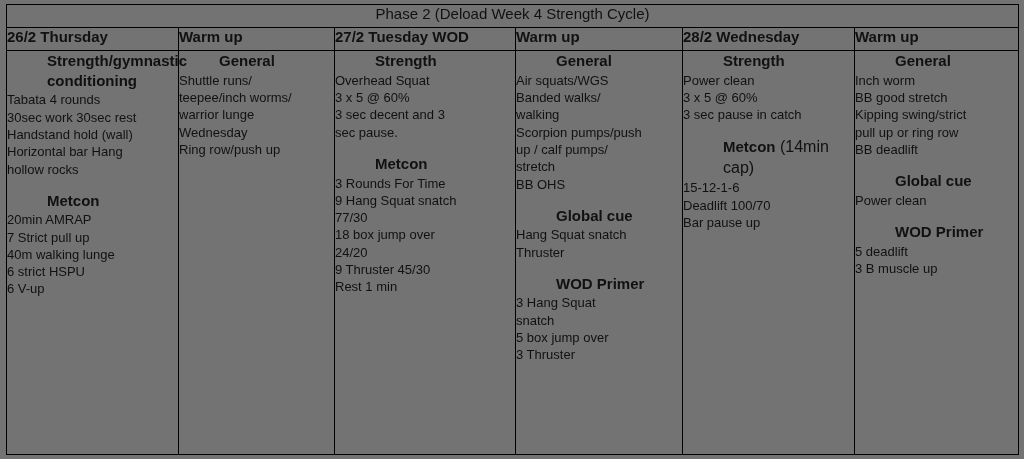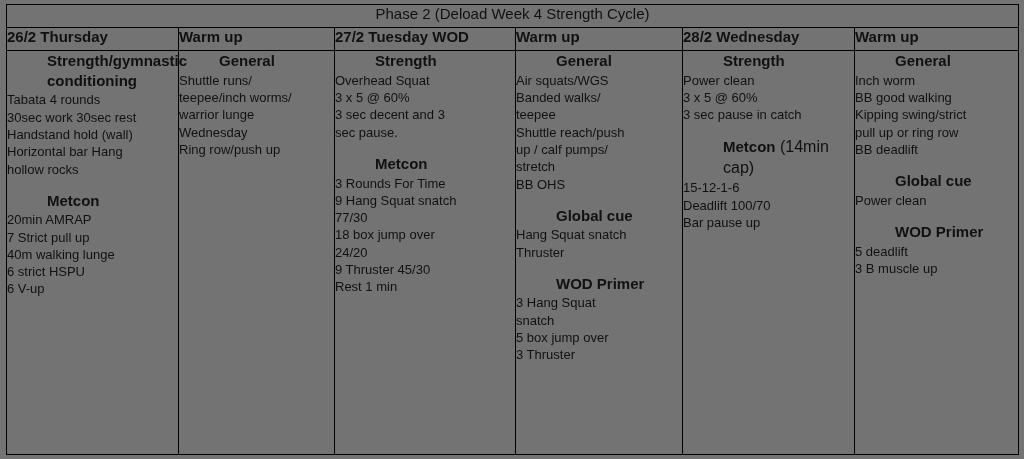--- a/index.html
+++ b/index.html
@@ -152,22 +152,22 @@
               <div class="line">24/20</div>
               <div class="line">9 Thruster 45/30</div>
               <div class="line">Rest 1 min</div>
             </div>
           </td>
         <td class="body-cell">
             <div class="blk">
               <div class="blk-title">General</div>
               <div class="line">Air squats/WGS</div>
               <div class="line">Banded walks/</div>
-              <div class="line">teepee</div>
-              <div class="line">Shuttle reach/push</div>
+              <div class="line">walking</div>
+              <div class="line">Scorpion pumps/push</div>
               <div class="line">up / calf pumps/</div>
               <div class="line">stretch</div>
               <div class="line">BB OHS</div>
             </div>
             <div class="blk">
               <div class="blk-title">Global cue</div>
               <div class="line">Hang Squat snatch</div>
               <div class="line">Thruster</div>
             </div>
             <div class="blk">
@@ -189,21 +189,21 @@
               <div class="blk-title">Metcon<span class="note"> (14min cap)</span></div>
               <div class="line">15-12-1-6</div>
               <div class="line">Deadlift 100/70</div>
               <div class="line">Bar pause up</div>
             </div>
           </td>
         <td class="body-cell">
             <div class="blk">
               <div class="blk-title">General</div>
               <div class="line">Inch worm</div>
-              <div class="line">BB good walking</div>
+              <div class="line">BB good stretch</div>
               <div class="line">Kipping swing/strict</div>
               <div class="line">pull up or ring row</div>
               <div class="line">BB deadlift</div>
             </div>
             <div class="blk">
               <div class="blk-title">Global cue</div>
               <div class="line">Power clean</div>
             </div>
             <div class="blk">
               <div class="blk-title">WOD Primer</div>

